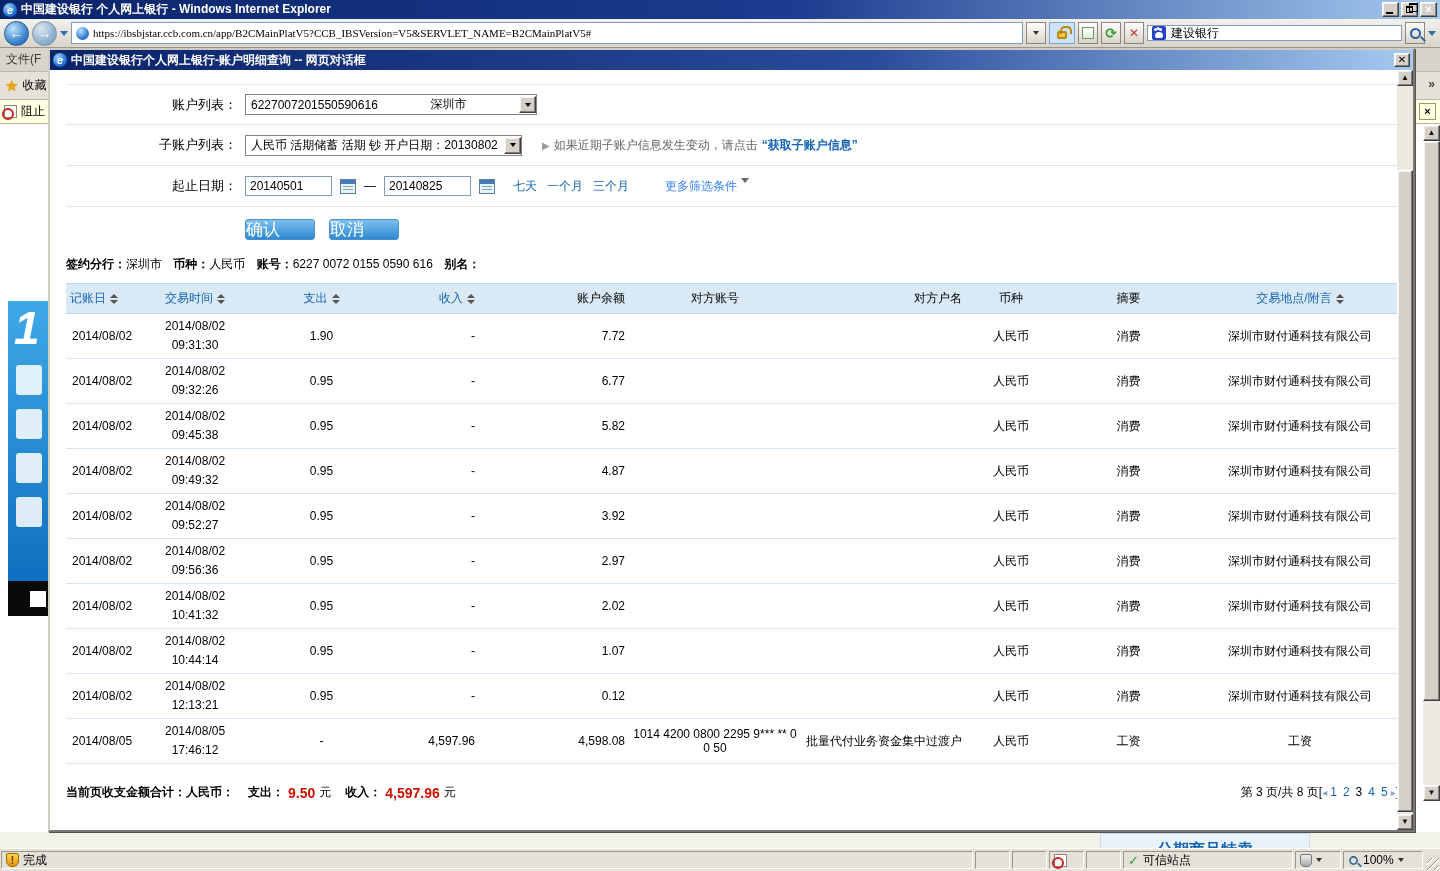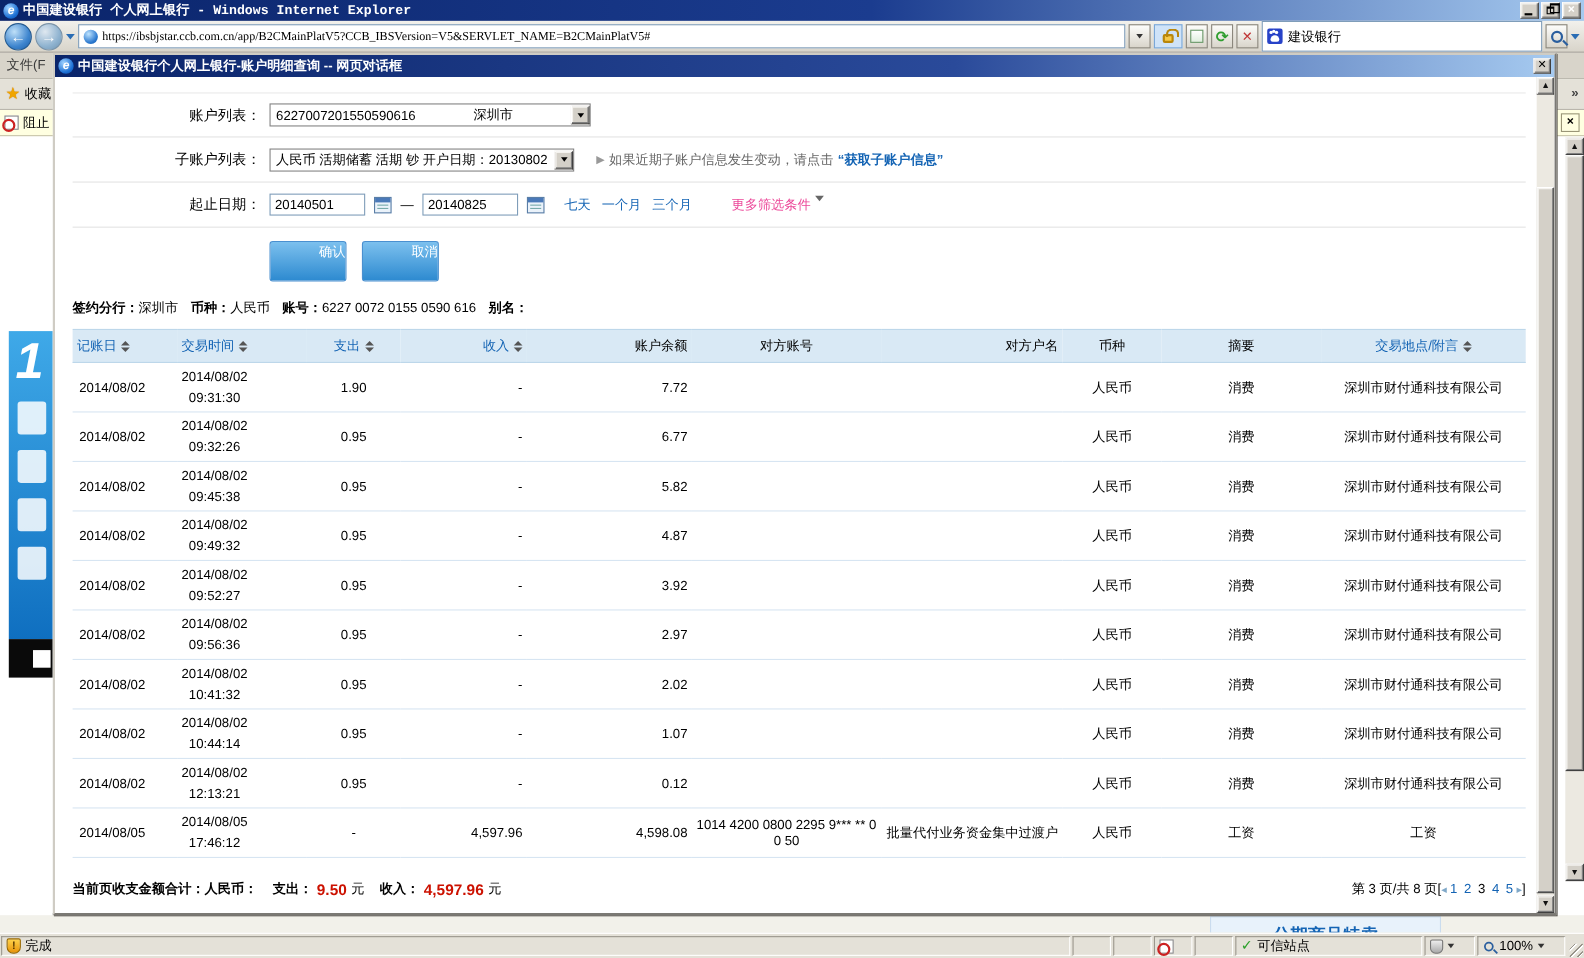--- a/index.html
+++ b/index.html
@@ -5,21 +5,21 @@
   *{box-sizing:border-box;margin:0;padding:0}
   html,body{width:1440px;height:871px;overflow:hidden}
   body{font-family:"Liberation Sans","DejaVu Sans",sans-serif;font-size:12px;color:#000;background:#d4d0c8}
   .screen{position:relative;width:1440px;height:871px;background:#d4d0c8}
 
   
   .titlebar{position:absolute;left:0;top:0;width:1440px;height:19px;
     background:linear-gradient(to right,#0a246a,#1b3c8f 55%,#a6caf0);
     display:flex;align-items:center;padding:0 3px;color:#fff}
   .titlebar .ttl{flex:1;font-weight:bold;font-size:12px;white-space:nowrap;overflow:hidden;
-    font-family:Liberation Mono, monospace}
+    font-family:Liberation Sans, sans-serif}
   .ie-ico{width:14px;height:14px;border-radius:50%;background:radial-gradient(circle at 35% 30%,#9fd2ff,#1c6fd4 65%,#0b4ea2);
     color:#fff;font-weight:bold;font-style:italic;font-size:11px;line-height:14px;text-align:center;margin-right:4px;flex:none}
   .winbtn{width:17px;height:15px;background:#d4d0c8;border:1px solid;border-color:#fff #404040 #404040 #fff;
     box-shadow:inset -1px -1px 0 #808080,inset 1px 1px 0 #f4f2ee;margin-left:2px;position:relative;flex:none}
   .winbtn .mini{position:absolute;left:3px;bottom:2px;width:7px;height:2px;background:#000}
   .winbtn .rest{position:absolute;left:4px;top:3px;width:7px;height:7px;border:1px solid #000;border-top-width:2px;background:#d4d0c8}
   .winbtn .rest:before{content:"";position:absolute;left:2px;top:-5px;width:7px;height:6px;border:1px solid #000;border-top-width:2px}
   .winbtn .xx{position:absolute;left:0;top:0;right:0;bottom:0;font-weight:bold;font-size:11px;line-height:13px;text-align:center}
 
   
@@ -34,21 +34,21 @@
     background:radial-gradient(circle at 35% 30%,#bfe4ff,#2a78cf 65%,#0d57a6)}
   .urltext{white-space:nowrap;overflow:hidden;font-family:Liberation Serif, serif;font-size:11px}
   .sqbtn{width:20px;height:22px;background:linear-gradient(#fdfdfb,#d9d5cb);border:1px solid #8b877d;
     display:flex;align-items:center;justify-content:center;flex:none}
   .sqbtn.lock{background:#cfe3f8;border-color:#7aa7d8;width:26px}
   .lockglyph{width:10px;height:8px;border:2px solid #b8860b;border-radius:2px;background:#f7c948;position:relative;margin-top:4px}
   .lockglyph:before{content:"";position:absolute;left:1px;top:-7px;width:8px;height:6px;border:2px solid #b8860b;border-bottom:none;border-radius:5px 5px 0 0}
   .glyph-green{color:#2f9e2f;font-weight:bold;font-size:14px;line-height:1}
   .glyph-red{color:#c03535;font-weight:bold;font-size:12px;line-height:1}
   .compat{width:12px;height:12px;border:1px solid #6a9a6a;background:linear-gradient(#fff,#dfeede);position:relative}
-  .searchbox{width:255px;height:28px;background:#fff;border:1px solid #7f9db9;display:flex;align-items:center;padding:0 4px;gap:5px;flex:none}
+  .searchbox{width:255px;height:16px;background:#fff;border:1px solid #7f9db9;display:flex;align-items:center;padding:0 4px;gap:5px;flex:none}
   .baidu{width:14px;height:14px;background:#2742c8;border-radius:2px;position:relative;flex:none}
   .baidu:before{content:"";position:absolute;left:3px;top:6px;width:8px;height:6px;background:#fff;border-radius:4px 4px 2px 2px}
   .baidu:after{content:"";position:absolute;left:2px;top:2px;width:3px;height:3px;background:#fff;border-radius:50%;box-shadow:5px 0 0 #fff,2.5px -1px 0 #fff}
   .mag{width:11px;height:11px;border:2px solid #2a5e9e;border-radius:50%;position:relative}
   .mag:after{content:"";position:absolute;left:8px;top:8px;width:6px;height:2px;background:#2a5e9e;transform:rotate(45deg)}
 
   
   .bbody{position:absolute;left:0;top:48px;width:1440px;height:800px;background:#fff;overflow:hidden}
   .menurow{position:absolute;left:0;top:0;width:1440px;height:24px;background:#d8d4ca;border-bottom:1px solid #bab6ac;
     display:flex;align-items:center;padding:0 6px;color:#3a3a3a}
@@ -87,46 +87,46 @@
     display:flex;align-items:center;padding:0 3px;color:#fff;font-weight:bold}
   .dlg-title .t{flex:1;white-space:nowrap;overflow:hidden;font-size:12px}
   .dlg-close{width:16px;height:14px;background:#d4d0c8;border:1px solid;border-color:#fff #404040 #404040 #fff;
     box-shadow:inset -1px -1px 0 #808080,inset 1px 1px 0 #f4f2ee;color:#000;font-weight:bold;font-size:10px;line-height:12px;text-align:center;flex:none}
   .dlg-body{position:relative;height:760px;background:#fff;overflow:hidden}
   .dlg-scroll{position:absolute;right:0;top:0;bottom:0;width:16px;background:#ece9e1}
   .dlg-scroll .sbtn{width:16px}
   .dthumb{position:absolute;left:0;top:100px;bottom:18px;width:16px;background:#d4d0c8;border:1px solid;border-color:#fff #404040 #404040 #fff;
     box-shadow:inset -1px -1px 0 #808080,inset 1px 1px 0 #f4f2ee}
   .ddown{position:absolute;left:0;bottom:0}
-  .dlg-content{margin-right:16px;padding:14px 10px 0 16px}
+  .dlg-content{margin-right:4px;padding:14px 10px 0 16px}
 
   
   .frow{display:flex;align-items:center;height:41px;border-bottom:1px solid #e3e3e3;gap:8px}
   .frow:first-child{border-top:1px solid #e9e9e9}
   .flabel{width:171px;text-align:right;flex:none;font-size:13px}
   .select{height:21px;border:1px solid #848484;background:#fff;display:flex;align-items:center;padding-left:5px;gap:6px}
   .select .dd{width:17px;height:17px;margin-left:auto;background:#d4d0c8;border:1px solid;border-color:#fff #404040 #404040 #fff;
     box-shadow:inset -1px -1px 0 #808080,inset 1px 1px 0 #f4f2ee;display:flex;align-items:center;justify-content:center;flex:none}
   .select .dd i{width:0;height:0;border-left:3px solid transparent;border-right:3px solid transparent;border-top:4px solid #000}
   .sel-acct{width:292px}
   .sel-sub{width:277px}
   .hint{color:#666;display:flex;align-items:center;gap:4px;margin-left:12px}
   .hint .arr{color:#999;font-size:10px}
   .hint a{color:#1464b4;font-weight:bold;text-decoration:none}
   .dinput{width:87px;height:20px;border:1px solid #7f9db9;background:#fff;padding:0 4px;font-size:12px;
     font-family:"Liberation Sans","DejaVu Sans",sans-serif}
   .cal{width:16px;height:15px;border:1px solid #5a7ea6;background:#eaf2fa;position:relative;flex:none}
   .cal:before{content:"";position:absolute;left:0;top:0;right:0;height:4px;background:#4a79b8}
   .cal:after{content:"";position:absolute;left:2px;top:6px;width:10px;height:1px;background:#7aa;box-shadow:0 3px 0 #7aa}
   .qlink{color:#1464b4;margin-left:10px;cursor:pointer}
-  .morefilter{color:#ec4899;margin-left:28px;display:flex;align-items:flex-start;gap:4px}
+  .morefilter{color:#3b82f6;margin-left:28px;display:flex;align-items:flex-start;gap:4px}
   .morefilter i{width:0;height:0;border-left:4px solid transparent;border-right:4px solid transparent;border-top:5px solid #666}
   .btnrow{padding:12px 0 10px 179px;display:flex;gap:14px}
-  .bluebtn{width:70px;height:37px;border:1px solid #4a90d0;border-radius:3px;color:#fff;font-size:12px;
-    background:linear-gradient(#7cc0ee,#2d8ad0);text-align:right;line-height:19px}
+  .bluebtn{width:70px;height:21px;border:1px solid #4a90d0;border-radius:3px;color:#fff;font-size:17px;
+    background:linear-gradient(#7cc0ee,#2d8ad0);text-align:left;line-height:19px}
   .acctline{padding:6px 0 10px 0;font-size:12px}
   .acctline b{font-weight:bold}
 
   
   table.tx{border-collapse:collapse;width:100%;table-layout:fixed}
   .tx th{height:30px;background:#d9e9f5;border-top:1px solid #bdd7ea;border-bottom:1px solid #bdd7ea;
     font-weight:normal;font-size:12px;padding:0 4px;white-space:nowrap}
   .tx th.sortable{color:#1464b4}
   .tx td{height:45px;border-bottom:1px solid #d7e5f2;font-size:12px;padding:0 4px;vertical-align:middle;word-break:break-all}
   .c0{width:95px;text-align:left}

